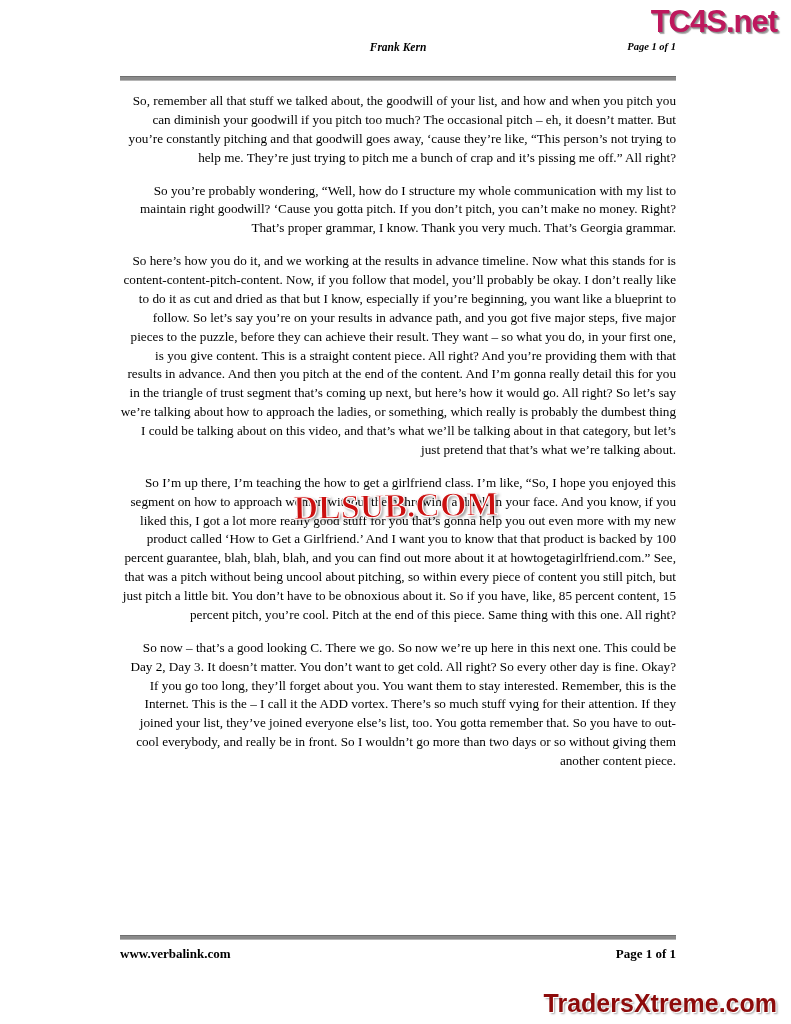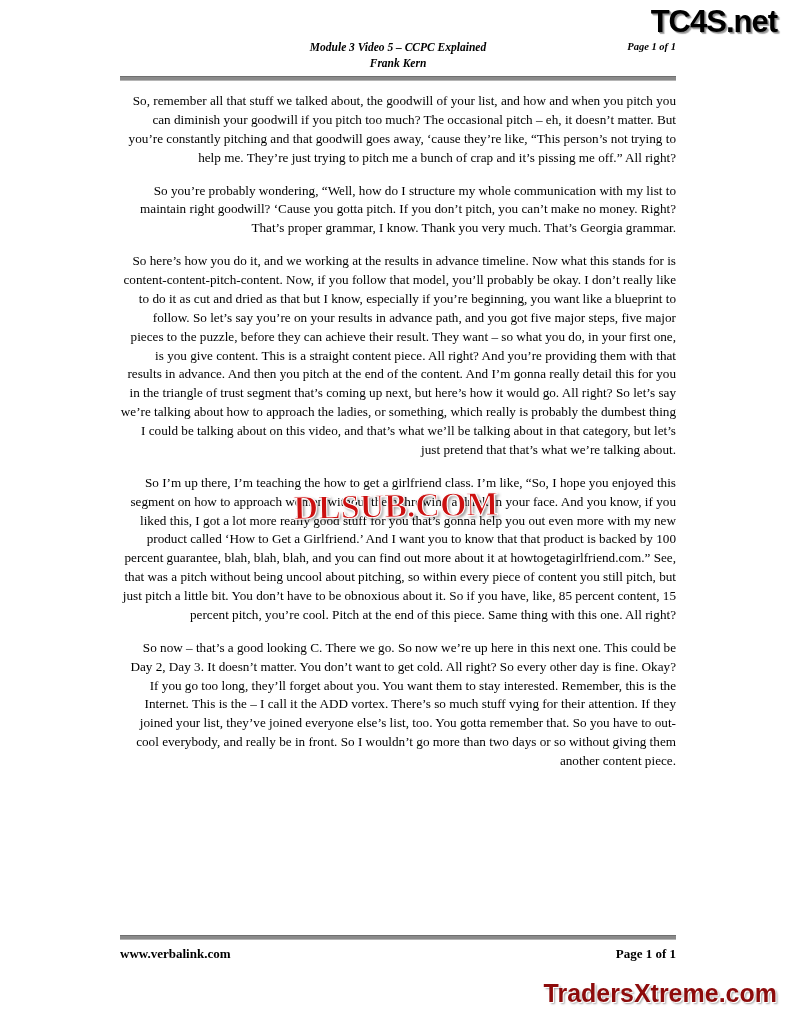--- a/index.html
+++ b/index.html
@@ -17,29 +17,29 @@
 
   
   .wm-top {
     position: absolute;
     top: 4px;
     right: 14px;
     font-family: "Liberation Sans", sans-serif;
     font-weight: bold;
     font-size: 31px;
     letter-spacing: -1px;
-    color: #000000;
+    color: #be185d;
     text-shadow:
       1px 1px 0 #8e8e8e,
       2px 2px 1px rgba(0,0,0,0.35);
     z-index: 5;
   }
   .wm-bottom {
     position: absolute;
-    bottom: 16px;
+    bottom: 6px;
     right: 14px;
     font-family: "Liberation Sans", sans-serif;
     font-weight: bold;
     font-size: 25px;
     color: #8d0b0b;
     text-shadow:
       1px 1px 0 #ffffff,
       2px 2px 2px rgba(0,0,0,0.35);
     z-index: 5;
     margin-left: 32px;
@@ -138,21 +138,20 @@
   .footer .right { float: right; }
 </style>
 </head>
 <body>
 
 <div class="page">
 
   <div class="wm-top">TC4S.net</div>
 
   <div class="header">
-    <div>Module 3 Video 5 – CCPC Explained</div>
     <div>Frank Kern</div>
     <div class="page-num">Page 1 of 1</div>
   </div>
 
   <div class="rule rule-top"></div>
 
   <div class="body-text">
     <p>So, remember all that stuff we talked about, the goodwill of your list, and how and when you pitch you can diminish your goodwill if you pitch too much?  The occasional pitch – eh, it doesn’t matter.  But you’re constantly pitching and that goodwill goes away, ‘cause they’re like, “This person’s not trying to help me.  They’re just trying to pitch me a bunch of crap and it’s pissing me off.”  All right?</p>
     <p>So you’re probably wondering, “Well, how do I structure my whole communication with my list to maintain right goodwill?  ‘Cause you gotta pitch.  If you don’t pitch, you can’t make no money.  Right?  That’s proper grammar, I know.  Thank you very much.  That’s Georgia grammar.</p>
     <p>So here’s how you do it, and we working at the results in advance timeline.  Now what this stands for is content-content-pitch-content.  Now, if you follow that model, you’ll probably be okay.  I don’t really like to do it as cut and dried as that but I know, especially if you’re beginning, you want like a blueprint to follow.  So let’s say you’re on your results in advance path, and you got five major steps, five major pieces to the puzzle, before they can achieve their result.  They want – so what you do, in your first one, is you give content.  This is a straight content piece.  All right?  And you’re providing them with that results in advance.  And then you pitch at the end of the content.  And I’m gonna really detail this for you in the triangle of trust segment that’s coming up next, but here’s how it would go.  All right?  So let’s say we’re talking about how to approach the ladies, or something, which really is probably the dumbest thing I could be talking about on this video, and that’s what we’ll be talking about in that category, but let’s just pretend that that’s what we’re talking about.</p>

